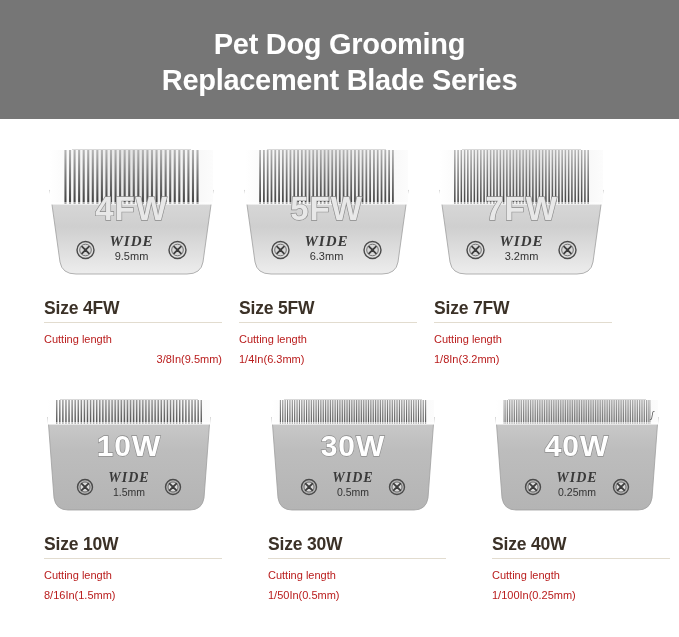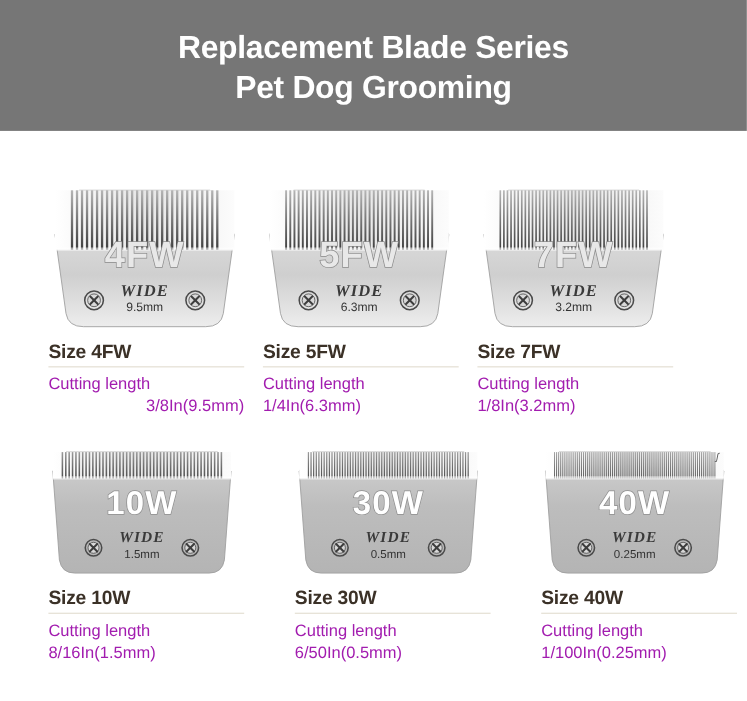--- a/index.html
+++ b/index.html
@@ -41,21 +41,21 @@
   .grid {
     position: relative;
     width: 679px;
   }
   .row {
     display: flex;
     width: 679px;
     box-sizing: border-box;
     padding-left: 44px;
   }
-  .row-1 { padding-top: 42px; }
+  .row-1 { padding-top: 19px; }
   .row-2 { padding-top: 20px; gap: 37px; }
 
   .cell {
     width: 195px;
     box-sizing: border-box;
   }
 
   
   .blade-wrap {
     height: 140px;
@@ -71,58 +71,59 @@
     height: 136px;
   }
   .blade.r2 { width: 170px; height: 120px; }
 
   .blade svg { display: block; }
 
   
   .info {
     padding-top: 8px;
     width: 178px;
+    margin-top: 12px;
   }
   .info .size-title {
     font-size: 17.5px;
     font-weight: bold;
     color: #3b3127;
     letter-spacing: -0.2px;
     line-height: 21px;
     white-space: nowrap;
   }
   .info .rule {
     margin-top: 3px;
     height: 1px;
     width: 100%;
     background: #e2dccf;
   }
   .info .desc {
     margin-top: 6px;
-    font-size: 15px;
-    color: #a21caf;
+    font-size: 11px;
+    color: #b91c1c;
     line-height: 20px;
     white-space: nowrap;
   }
 
   .artifact {
     position: absolute;
     left: 651px;
     top: 410px;
     font-size: 9px;
     color: #555;
     font-style: italic;
   }
 </style>
 </head>
 <body>
 
 <div class="header">
+  <div class="header-line">Pet Dog Grooming</div>
   <div class="header-line">Replacement Blade Series</div>
-  <div class="header-line">Pet Dog Grooming</div>
 </div>
 
 <div class="grid">
   <div class="row row-1">
       <div class="cell">
         <div class="blade-wrap">
           <div class="blade">
   <svg width="175" height="136" viewBox="0 0 175 136" xmlns="http://www.w3.org/2000/svg">
     <defs>
       <linearGradient id="g_blade-4fw_b" x1="0" y1="0" x2="0" y2="1">
@@ -638,21 +639,21 @@
       <path d="M 125.6 89.6 L 132.4 96.4 M 132.4 89.6 L 125.6 96.4" stroke="#3d3d3d" stroke-width="1.8" stroke-linecap="round"></path>
       <circle cx="129" cy="93" r="1.2" fill="#3d3d3d"></circle>
     </g>
   </svg>
           </div>
         </div>
         <div class="info">
           <div class="size-title">Size 30W</div>
           <div class="rule"></div>
           <div class="desc">Cutting length</div>
-          <div class="desc" style="margin-top: 0px;">6/50In(0.5mm)</div>
+          <div class="desc" style="margin-top: 0px;">1/50In(0.5mm)</div>
         </div>
       </div>
       <div class="cell">
         <div class="blade-wrap r2">
           <div class="blade r2">
   <svg width="170" height="120" viewBox="0 0 170 120" xmlns="http://www.w3.org/2000/svg">
     <defs>
       <linearGradient id="g_blade-40w_b" x1="0" y1="0" x2="0" y2="1">
         <stop offset="0" stop-color="#d2d2d2"></stop>
                   <stop offset="0.45" stop-color="#bdbdbd"></stop>

